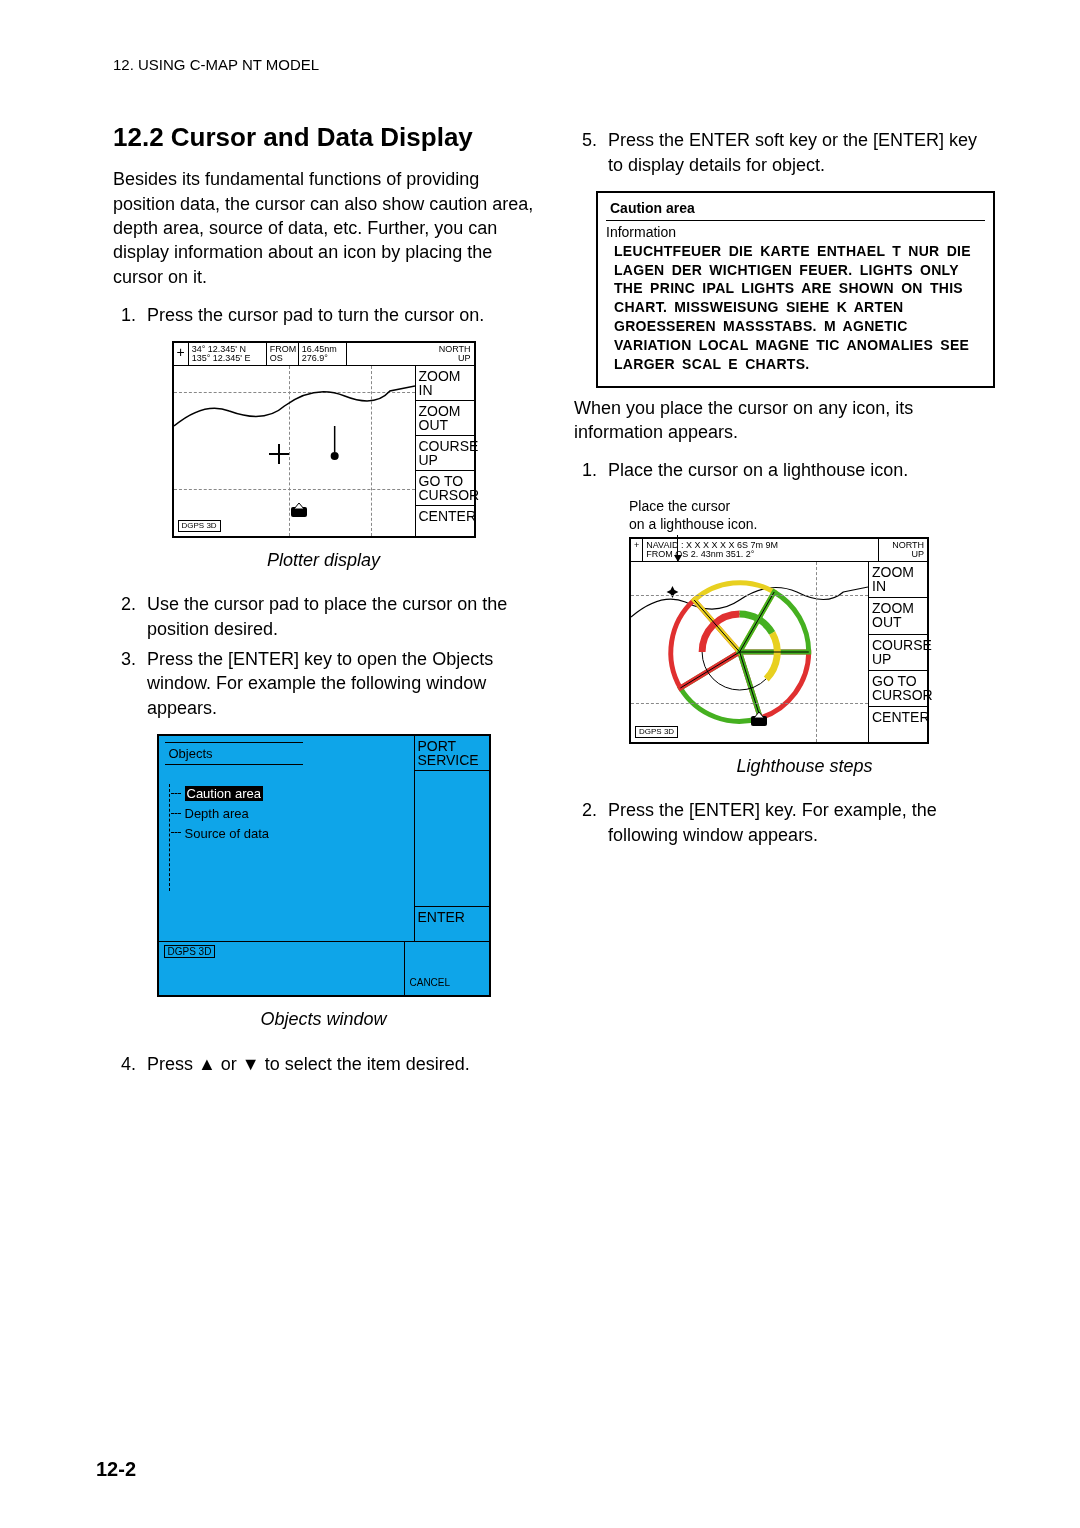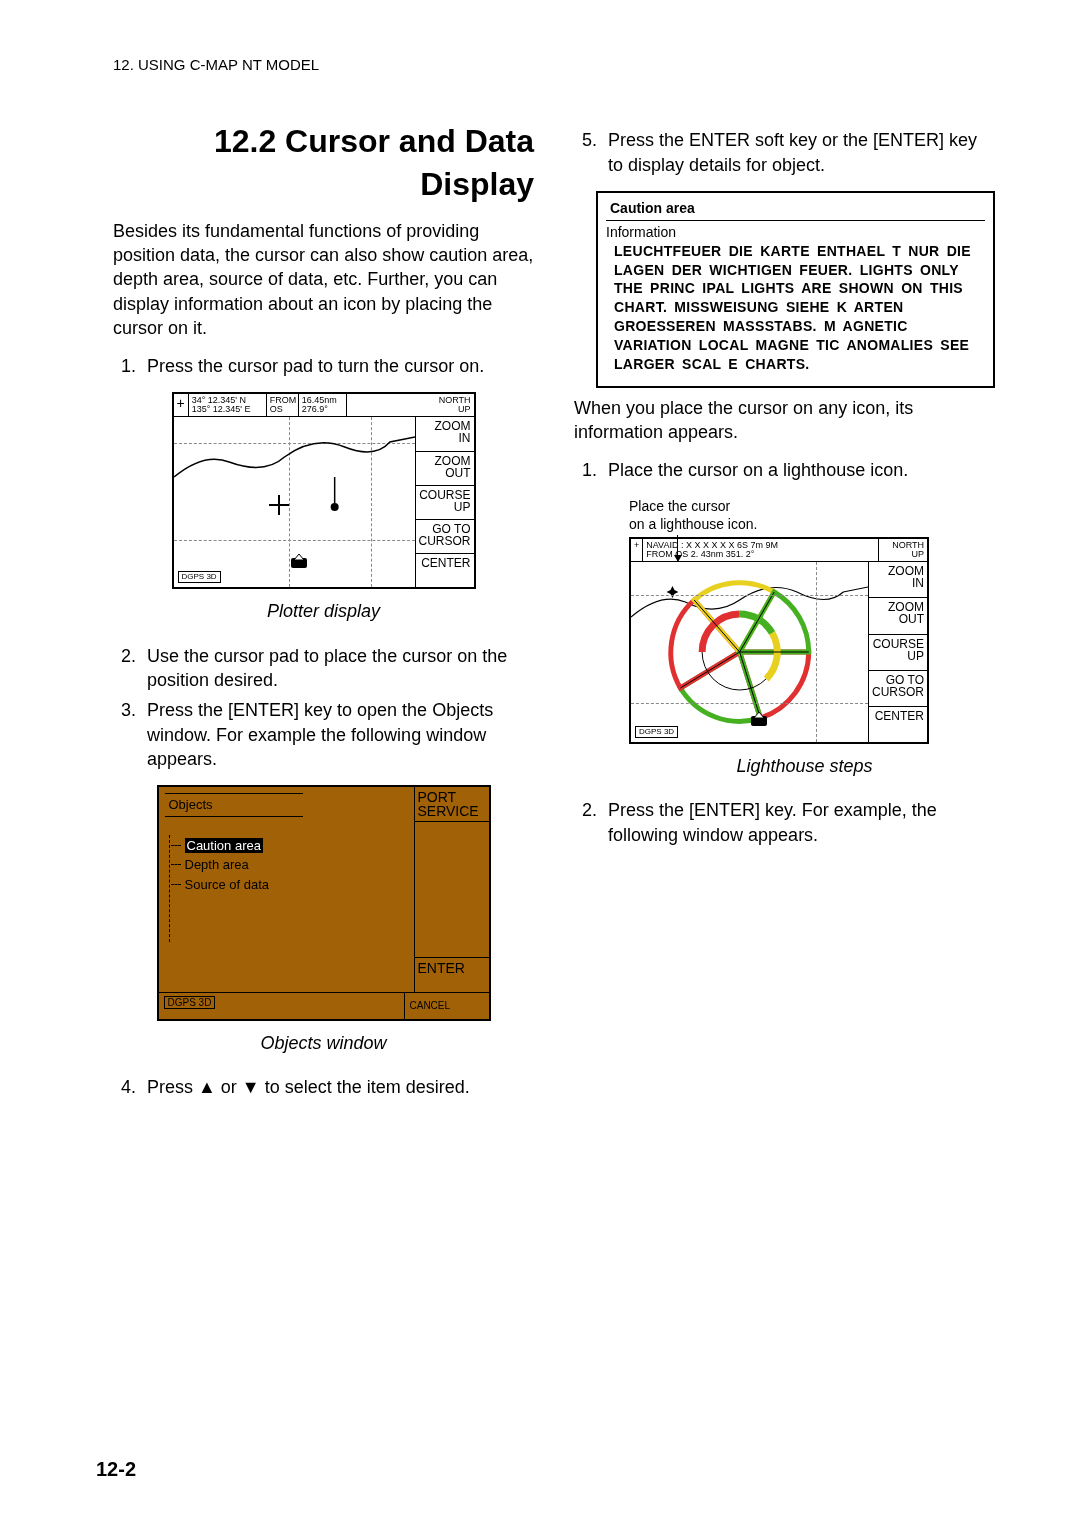--- a/index.html
+++ b/index.html
@@ -25,24 +25,23 @@
   .cols {
     display: flex;
     gap: 40px;
     margin-top: 45px;
   }
   .col {
     flex: 1 1 0;
     min-width: 0;
   }
   h2.section-title {
-    font-size: 32px;
+    font-size: 26px;
     font-weight: bold;
     margin: 0 0 12px 0;
-    text-align: right;
   }
   p { margin: 0 0 14px 0; }
   ol {
     margin: 8px 0 14px 0;
     padding-left: 28px;
   }
   ol li {
     margin-bottom: 6px;
     padding-left: 6px;
   }
@@ -91,25 +90,24 @@
   }
   .plotter .sidekeys {
     width: 58px;
     display: flex;
     flex-direction: column;
     border-left: 1px solid #000;
   }
   .sidekeys .sk {
     flex: 1;
     border-bottom: 1px solid #000;
-    font-size: 12px;
+    font-size: 14px;
     line-height: 1.0;
     padding: 3px 3px;
     box-sizing: border-box;
-    text-align: right;
   }
   .sidekeys .sk:last-child { border-bottom: none; }
   .plotter .dgps {
     position: absolute;
     bottom: 4px;
     left: 4px;
     border: 1px solid #000;
     font-size: 8px;
     padding: 1px 3px;
     background: #fff;
@@ -140,21 +138,21 @@
     font-size: 14px;
   }
 
   
   .objwin {
     width: 330px;
     border: 2px solid #000;
     margin: 8px auto 6px;
     font-size: 13px;
     position: relative;
-    background:#a16207;
+    background:#0ea5e9;
   }
   .objwin .row {
     display: flex;
   }
   .objwin .pane {
     flex: 1;
     border-right: 1px solid #000;
     padding: 6px 6px;
     box-sizing: border-box;
     position: relative;
@@ -205,21 +203,21 @@
     display:flex; border-top:1px solid #000;
   }
   .objwin .footer .f1 {
     flex:1; border-right:1px solid #000;
     font-size:10px; padding:3px 5px;
   }
   .objwin .footer .f1 span {
     border:1px solid #000; padding:0 3px;
   }
   .objwin .footer .f2 {
-    width:74px; font-size:10px; padding:6px 5px;
+    width:74px; font-size:10px; padding:6px 5px;margin-top:28px;
   }
 
   
   .caution-box {
     border: 2px solid #000;
     padding: 6px 8px 12px;
     margin: 6px 0 8px 22px;
     font-size: 14px;
     line-height: 1.35;
   }

